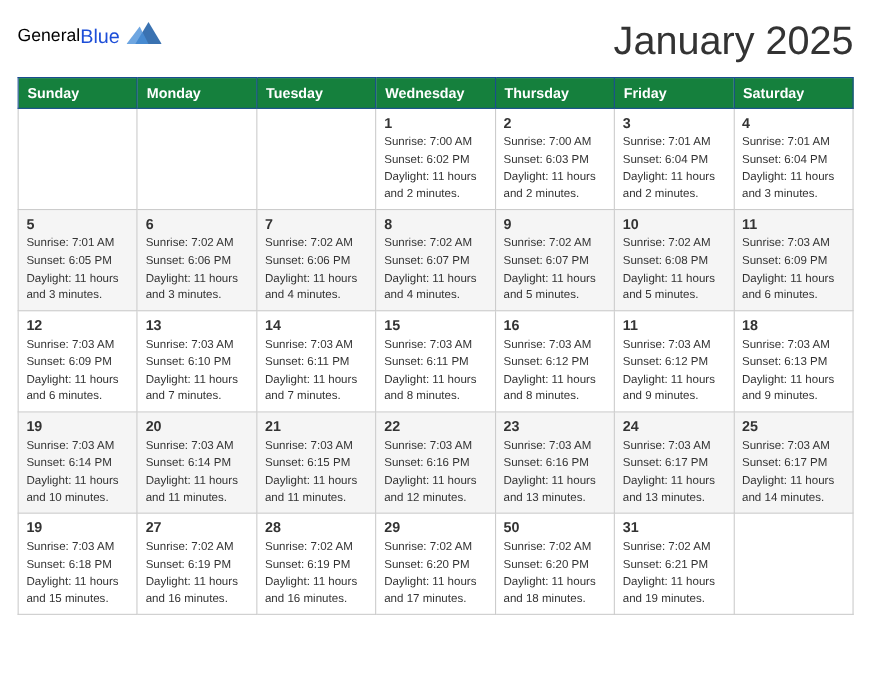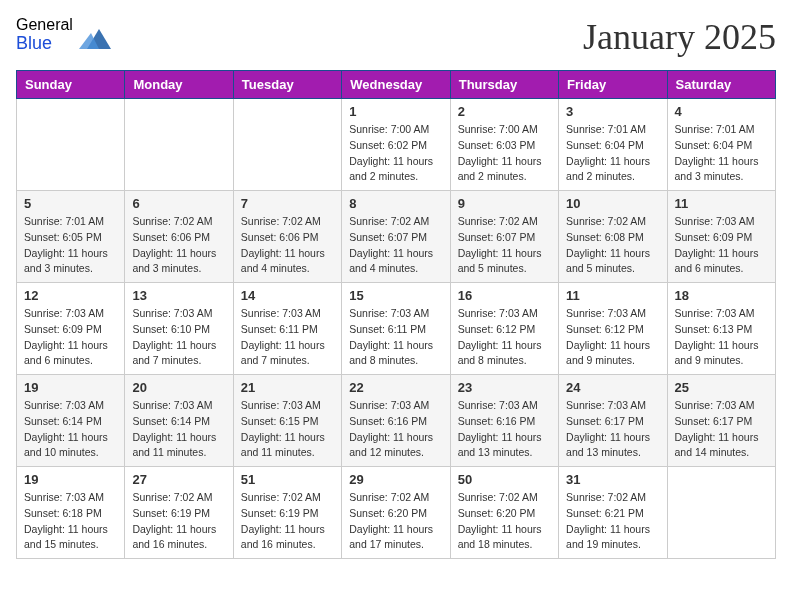--- a/index.html
+++ b/index.html
@@ -16,48 +16,47 @@
       align-items: flex-start;
       margin-bottom: 12px;
     }
     .logo {
       display: flex;
       align-items: flex-end;
       gap: 2px;
     }
     .logo-text {
       display: flex;
-      flex-direction: column;
+      flex-direction: row;
       line-height: 1.1;
     }
     .logo-icon {
       width: 32px;
       height: 28px;
       margin-left: 4px;
     }
     .title-area {
       text-align: right;
-      font-family: Liberation Serif, serif;
     }
     .month-title {
       font-size: 36px;
       font-weight: normal;
       color: #333;
     }
     .location {
       font-size: 14px;
       color: #555;
     }
     .calendar-table {
       width: 100%;
       border-collapse: collapse;
       border: 1px solid #ccc;
     }
     .calendar-table th {
-      background: #a21caf;
+      background: #15803d;
       color: white;
       text-align: left;
       padding: 6px 8px;
       font-size: 13px;
       font-weight: bold;
       border: 1px solid #1a4d8f;
     }
     .calendar-table td {
       vertical-align: top;
       padding: 5px 7px;
@@ -312,21 +311,21 @@
 and 15 minutes.</div>
         </td>
         <td>
           <div class="day-number">27</div>
           <div class="day-info" style="white-space: pre-line;">Sunrise: 7:02 AM
 Sunset: 6:19 PM
 Daylight: 11 hours
 and 16 minutes.</div>
         </td>
         <td>
-          <div class="day-number">51</div>
+          <div class="day-number">28</div>
           <div class="day-info" style="white-space: pre-line;">Sunrise: 7:02 AM
 Sunset: 6:19 PM
 Daylight: 11 hours
 and 16 minutes.</div>
         </td>
         <td>
           <div class="day-number">29</div>
           <div class="day-info" style="white-space: pre-line;">Sunrise: 7:02 AM
 Sunset: 6:20 PM
 Daylight: 11 hours

